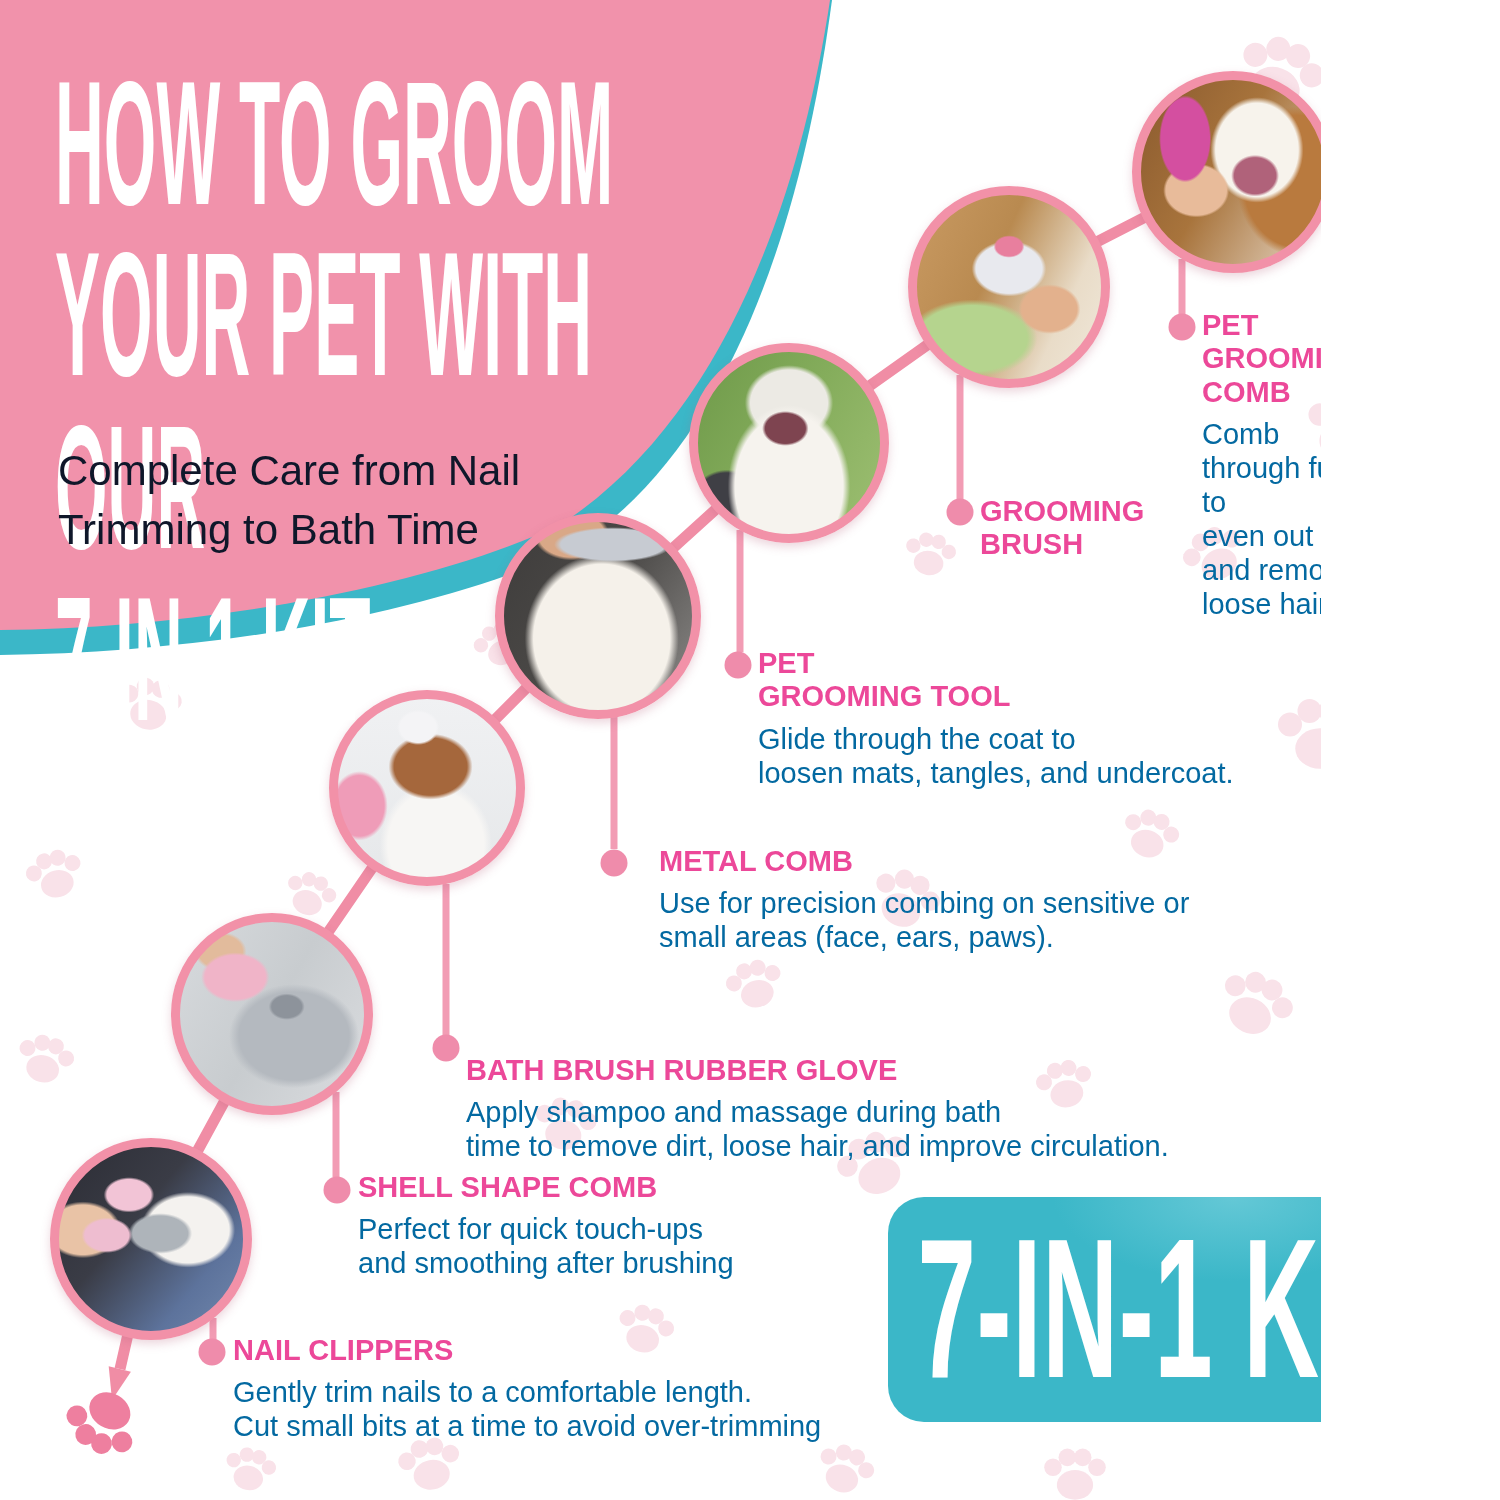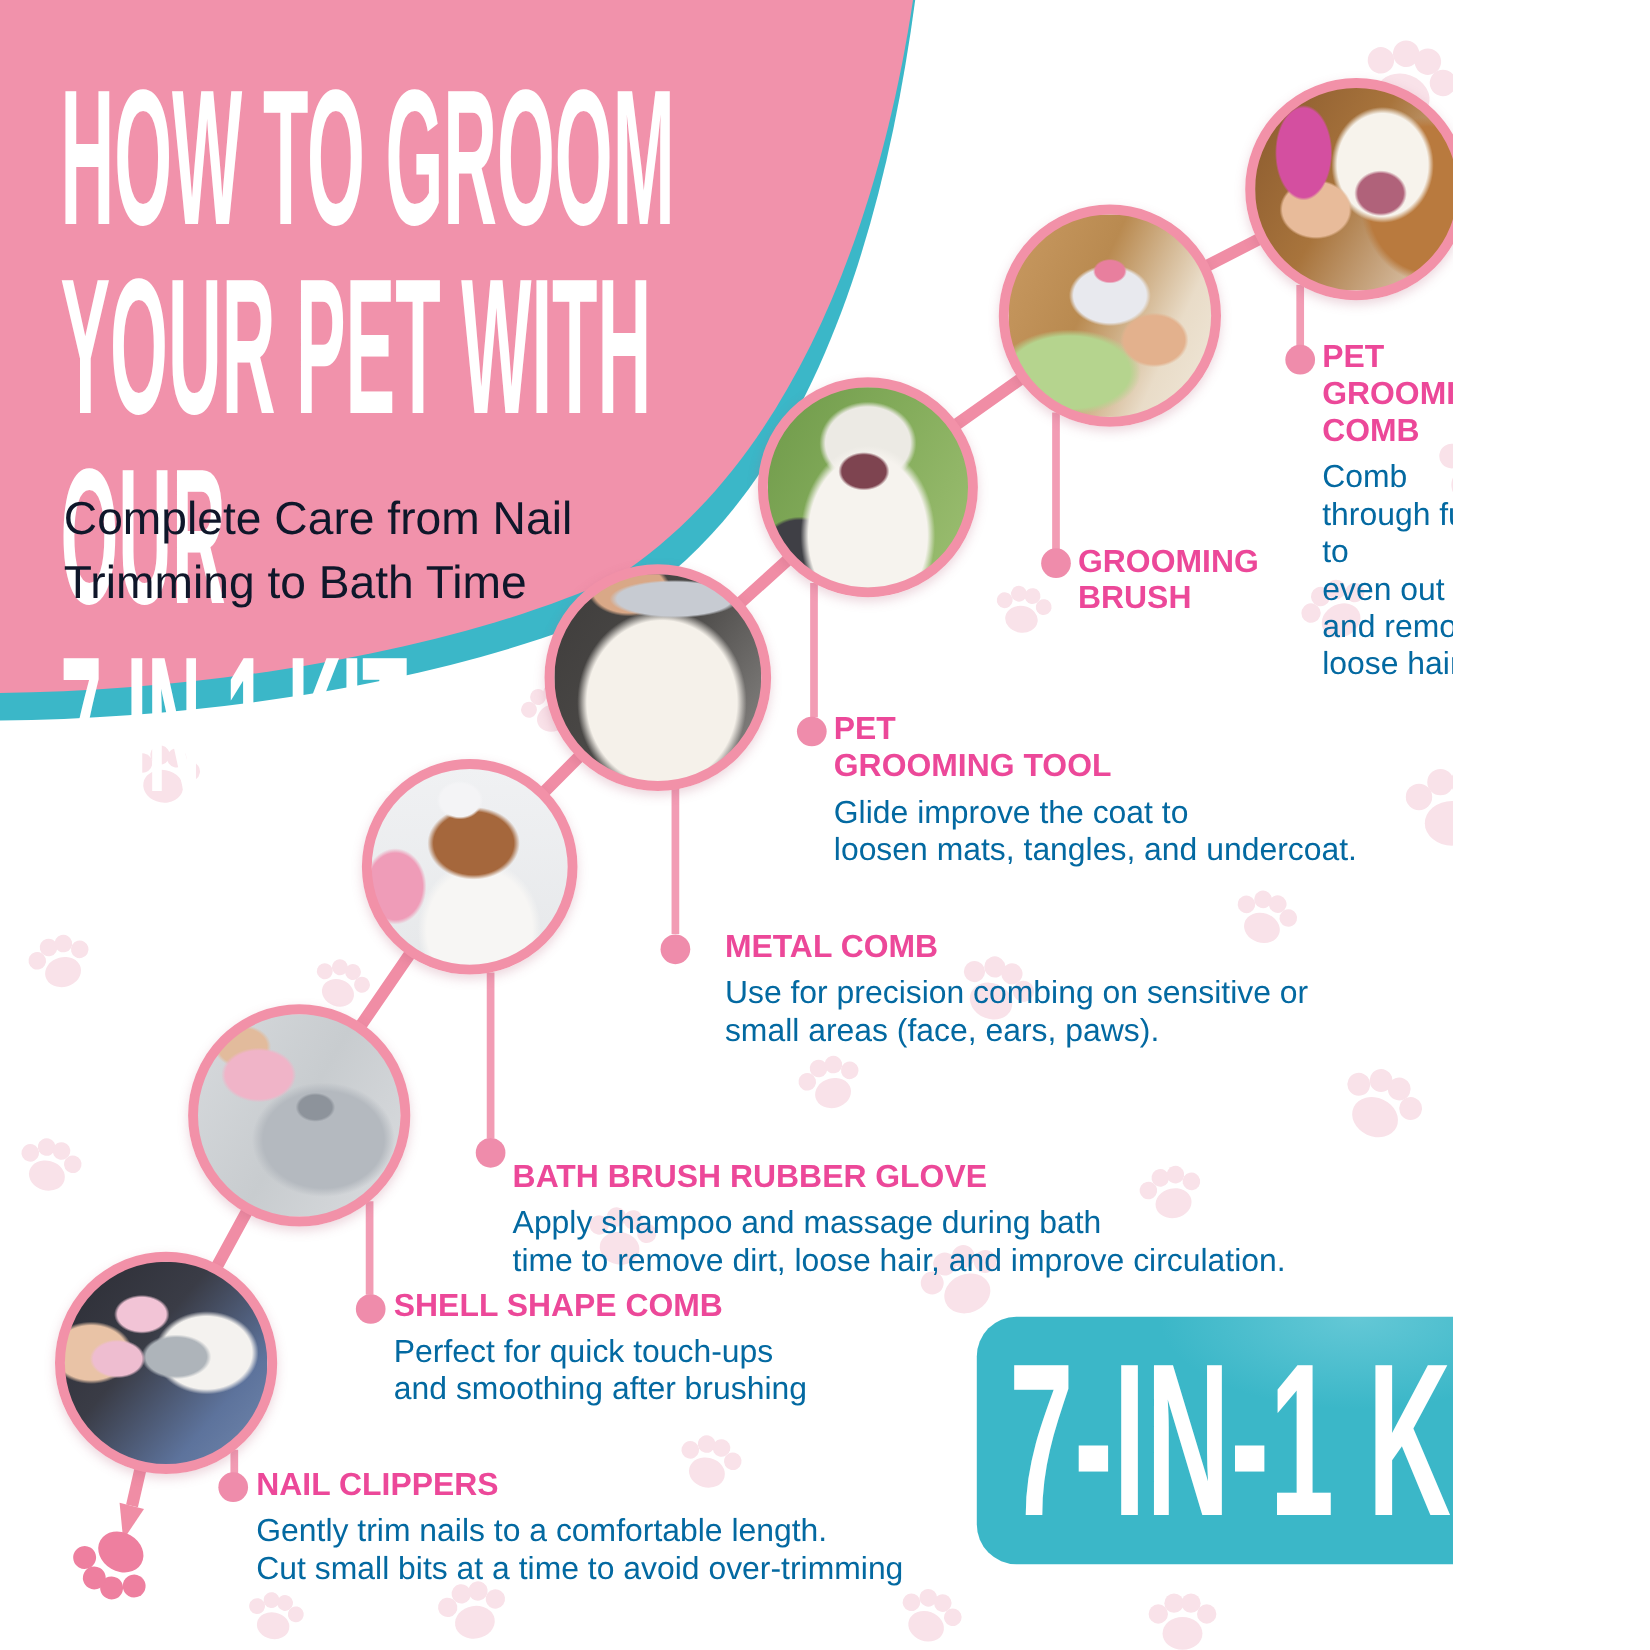--- a/index.html
+++ b/index.html
@@ -204,21 +204,21 @@
 even out and remove
 loose hairs.</p>
   </div>
   <div class="label lb-1">
     <h3>GROOMING
 BRUSH</h3>
   </div>
   <div class="label lb-2">
     <h3>PET
 GROOMING TOOL</h3>
-    <p>Glide improve the coat to
+    <p>Glide through the coat to
 loosen mats, tangles, and undercoat.</p>
   </div>
   <div class="label lb-3">
     <h3>METAL COMB</h3>
     <p>Use for precision combing on sensitive or
 small areas (face, ears, paws).</p>
   </div>
   <div class="label lb-4">
     <h3>BATH BRUSH RUBBER GLOVE</h3>
     <p>Apply shampoo and massage during bath

